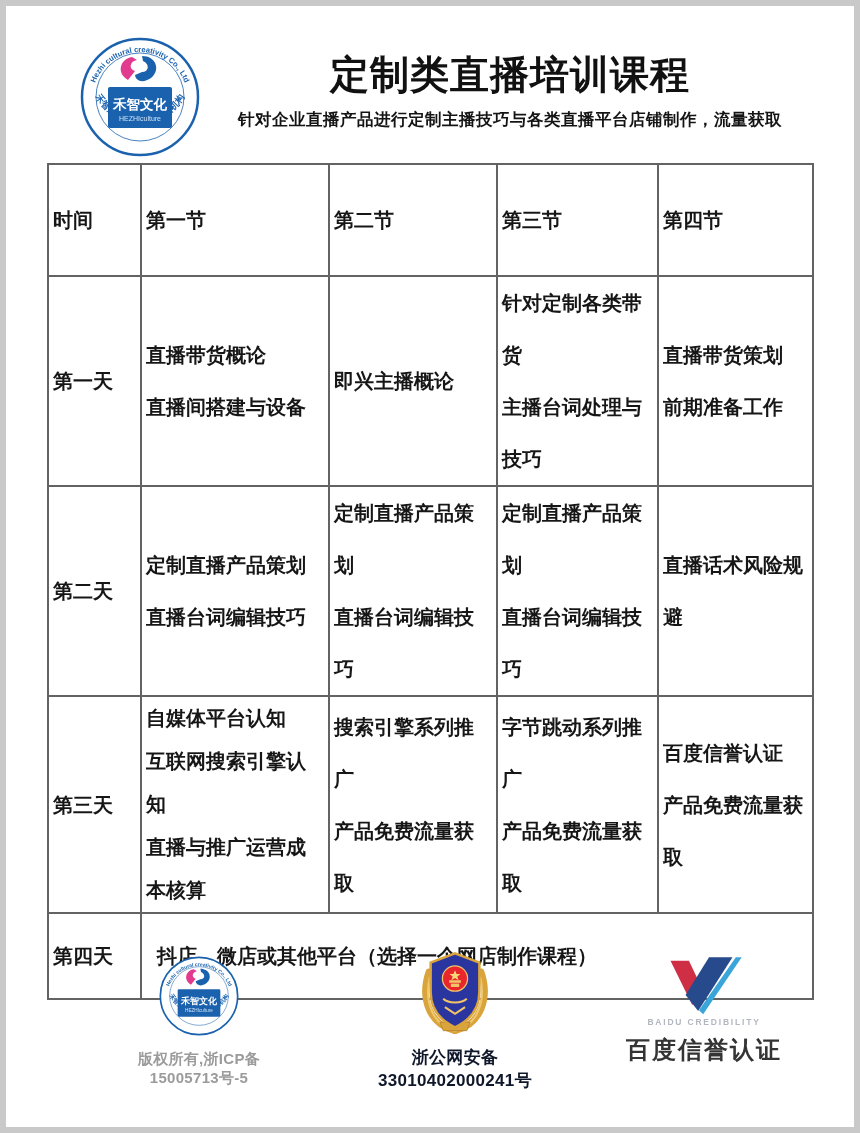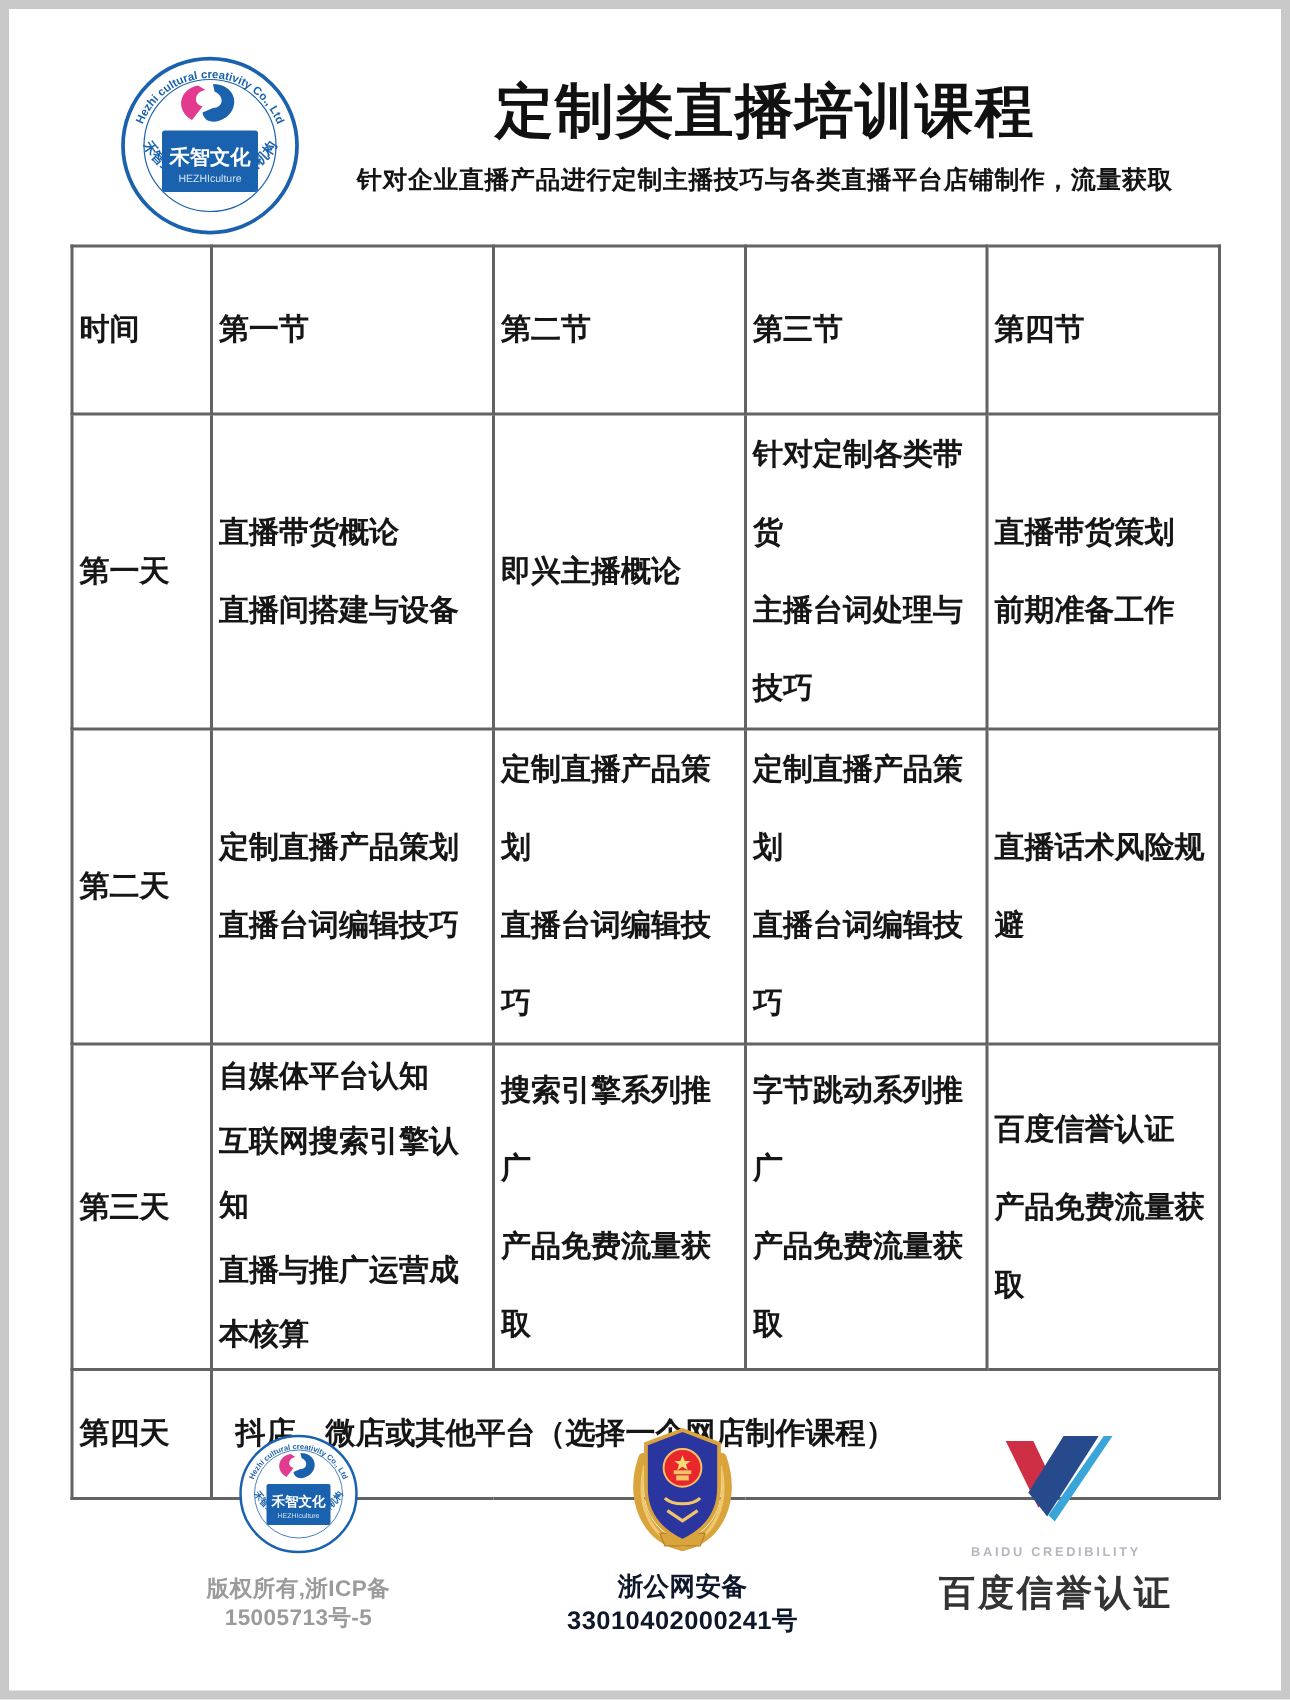--- a/index.html
+++ b/index.html
@@ -45,21 +45,21 @@
   .copyright-text{
     margin-top:14px;font-size:15px;font-weight:bold;color:#9b9b9b;letter-spacing:.3px;
   }
   .police-text{
     margin-top:12px;font-size:17px;font-weight:bold;color:#0f172a;letter-spacing:.3px;
   }
   .baidu-cn{
     margin-top:6px;font-size:22px;font-weight:bold;color:#b3b7c0;letter-spacing:5px;
   }
   .baidu-en{
-    margin-top:13px;font-size:8.5px;font-weight:bold;color:#b3b7c0;letter-spacing:1.8px;
+    margin-top:1px;font-size:8.5px;font-weight:bold;color:#b3b7c0;letter-spacing:1.8px;
   }
   .baidu-caption{
     margin-top:7px;font-size:24px;font-weight:bold;color:#343434;letter-spacing:2px;
   }
 </style>
 </head>
 <body>
 
 <div class="page-frame"></div>
 

